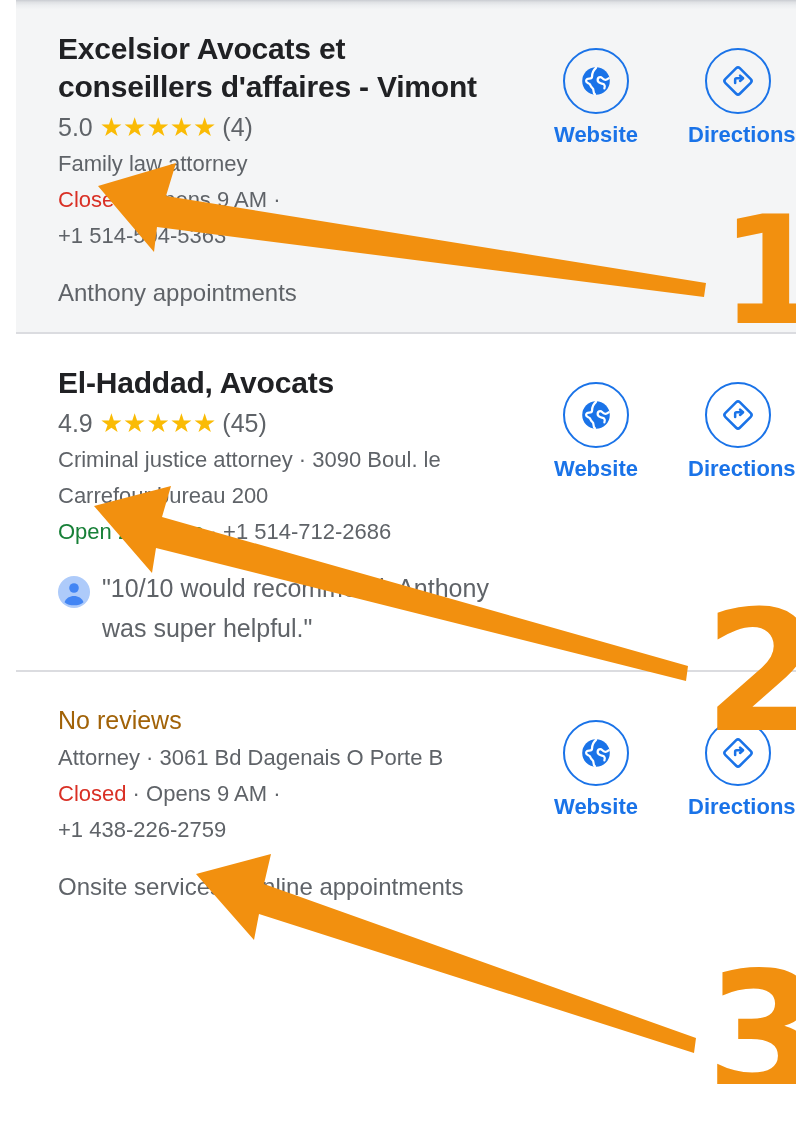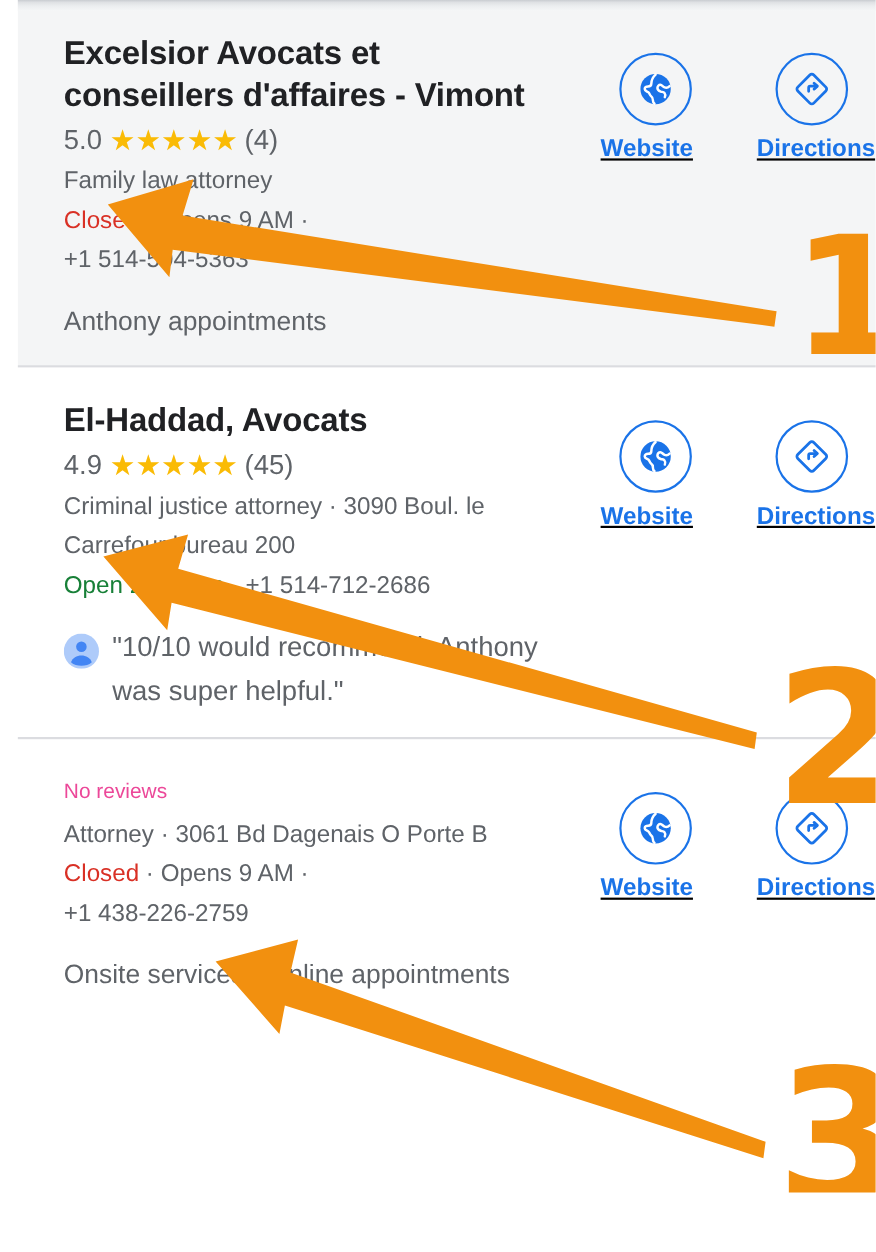--- a/index.html
+++ b/index.html
@@ -80,23 +80,23 @@
   .stars {
     display: inline-block;
     color: #fabb05;
     font-size: 26px;
     letter-spacing: 0px;
     line-height: 34px;
     margin-right: 6px;
   }
   .rating-count { color: #5f6368; }
   .no-reviews {
-    font-size: 19px;
+    font-size: 25px;
     line-height: 36px;
-    color: #ec4899;
+    color: #a16207;
     margin-bottom: 2px;
   }
 
   .meta-line {
     font-size: 22px;
     line-height: 36px;
     color: #5f6368;
     max-width: 440px;
   }
   .status-closed { color: #d93025; }
@@ -132,22 +132,21 @@
   
   .actions {
     position: absolute;
     top: 48px;
     right: 24px;
     display: flex;
     gap: 42px;
   }
   .action {
     width: 100px;
-    text-align: left;
-    text-decoration: underline;
+    text-align: center;
   }
   .action-circle {
     width: 66px;
     height: 66px;
     margin: 0 auto 8px auto;
     border: 2px solid #1a73e8;
     border-radius: 50%;
     display: flex;
     align-items: center;
     justify-content: center;

